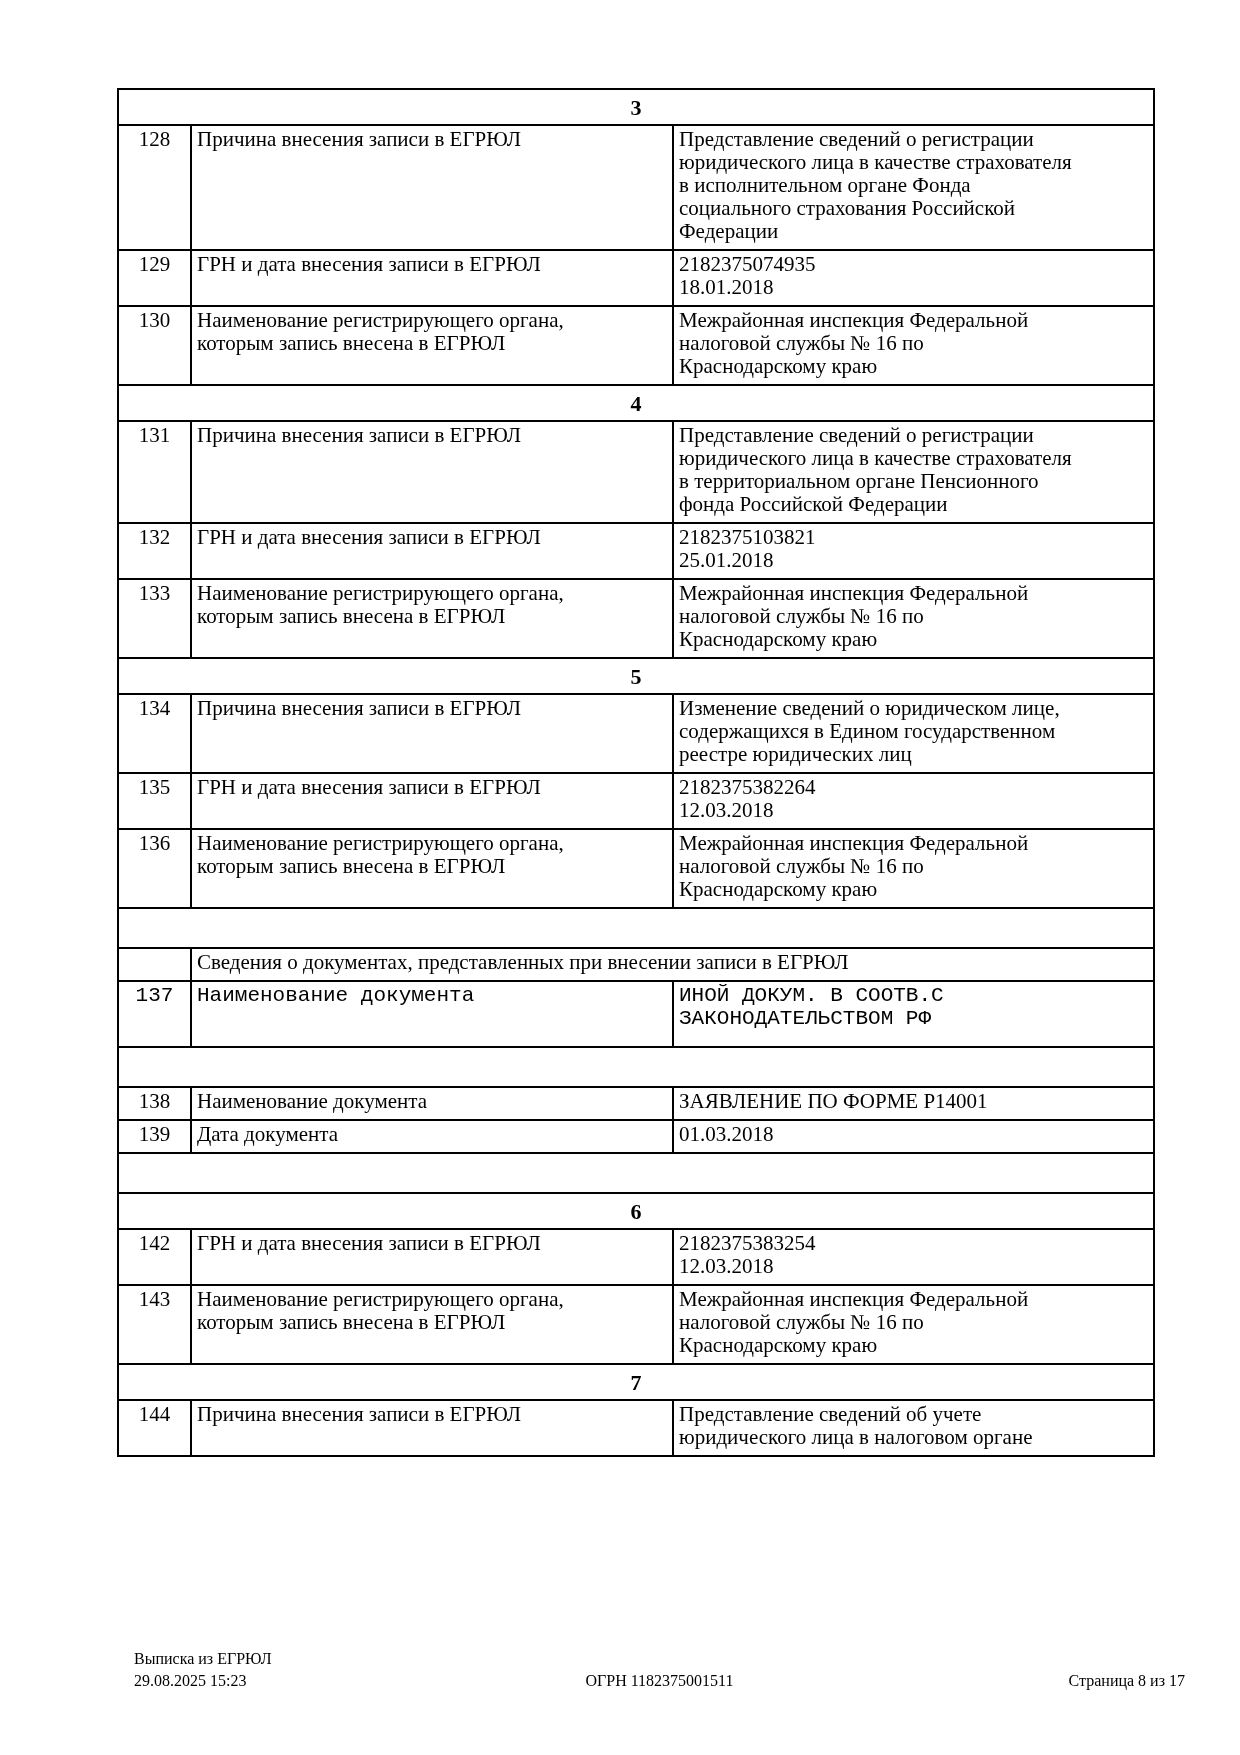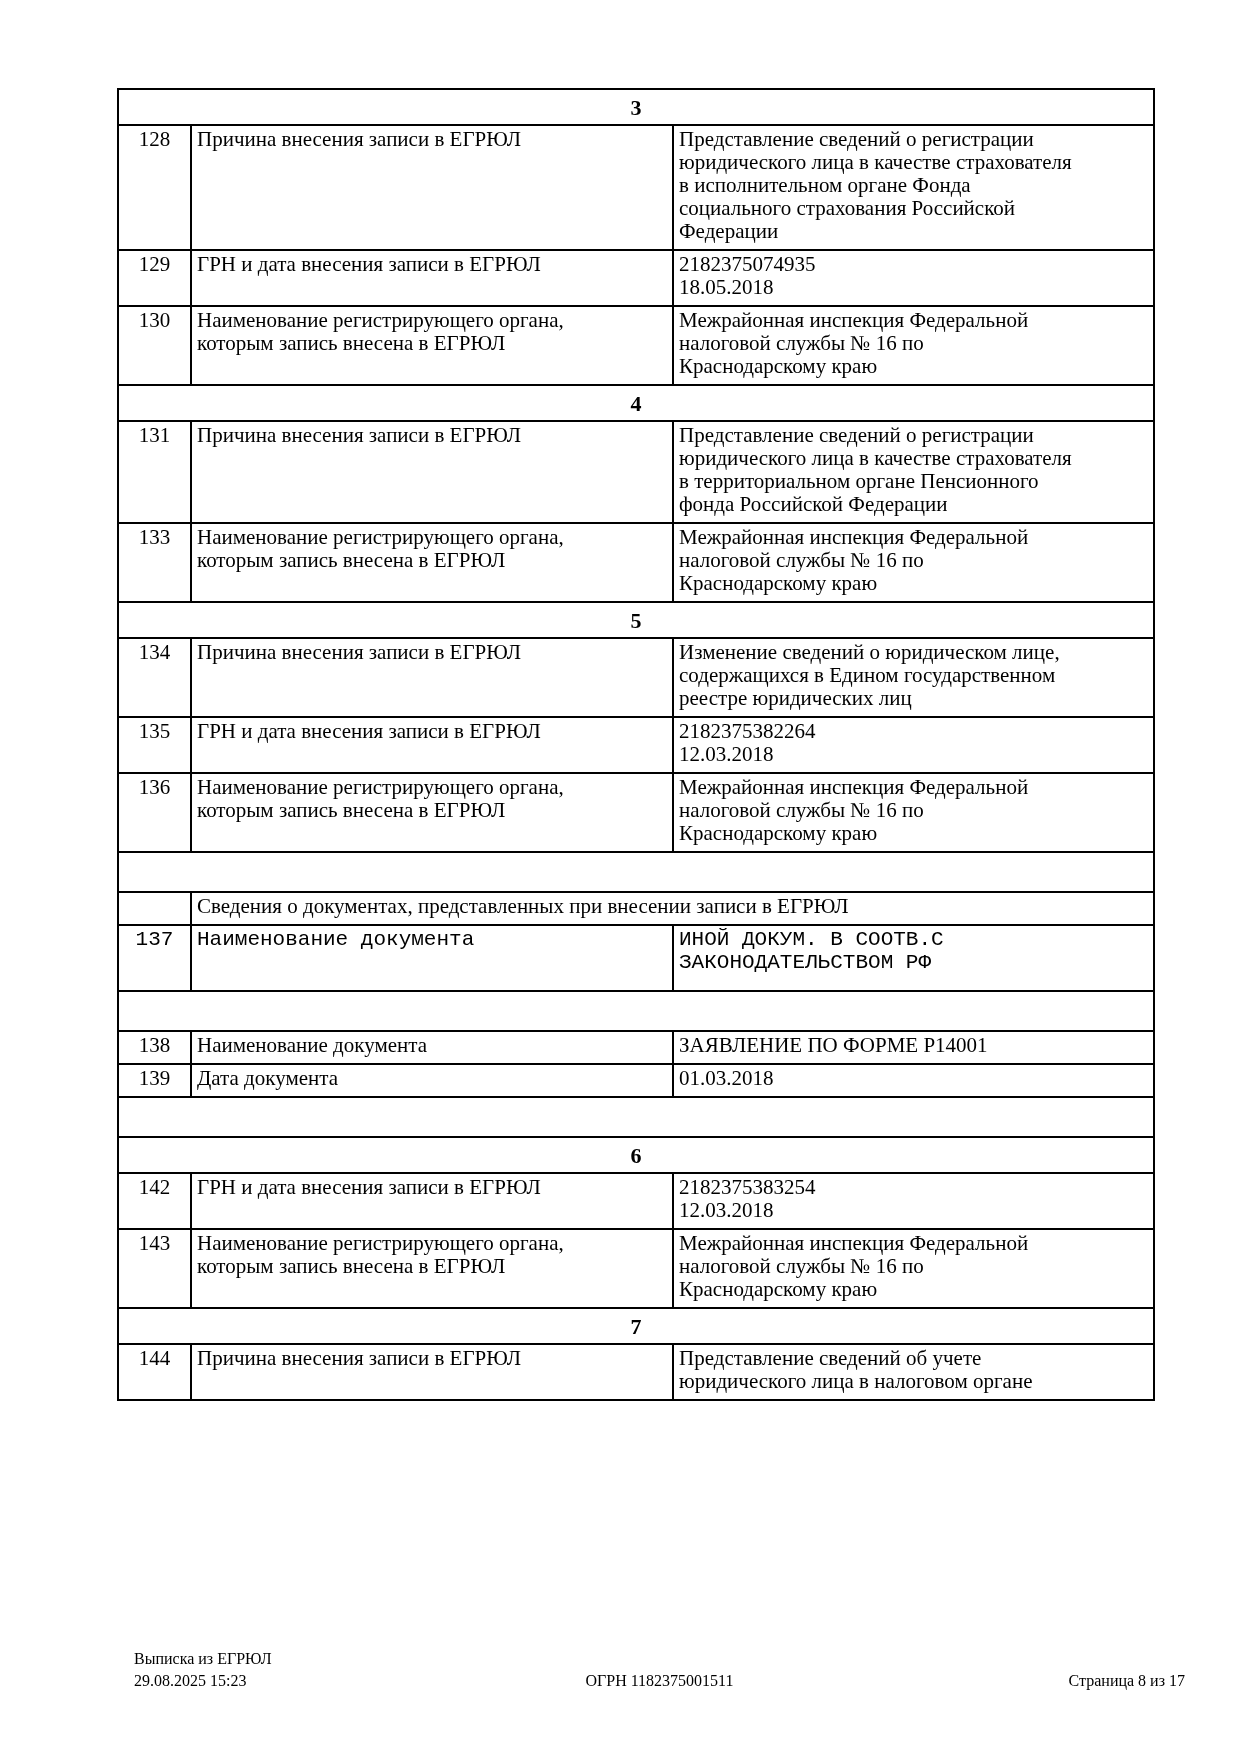--- a/index.html
+++ b/index.html
@@ -98,40 +98,46 @@
           <td class="value-cell">Представление сведений о регистрации
 юридического лица в качестве страхователя
 в исполнительном органе Фонда
 социального страхования Российской
 Федерации</td>
         </tr>
         <tr class="data-row">
           <td class="num-cell">129</td>
           <td class="field-cell">ГРН и дата внесения записи в ЕГРЮЛ</td>
           <td class="value-cell">2182375074935
-18.05.2018</td>
+18.01.2018</td>
         </tr>
         <tr class="data-row">
           <td class="num-cell">130</td>
           <td class="field-cell">Наименование регистрирующего органа,
 которым запись внесена в ЕГРЮЛ</td>
           <td class="value-cell">Межрайонная инспекция Федеральной
 налоговой службы № 16 по
 Краснодарскому краю</td>
         </tr>
         <tr class="section-row">
           <td colspan="3">4</td>
         </tr>
         <tr class="data-row">
           <td class="num-cell">131</td>
           <td class="field-cell">Причина внесения записи в ЕГРЮЛ</td>
           <td class="value-cell">Представление сведений о регистрации
 юридического лица в качестве страхователя
 в территориальном органе Пенсионного
 фонда Российской Федерации</td>
+        </tr>
+        <tr class="data-row">
+          <td class="num-cell">132</td>
+          <td class="field-cell">ГРН и дата внесения записи в ЕГРЮЛ</td>
+          <td class="value-cell">2182375103821
+25.01.2018</td>
         </tr>
         <tr class="data-row">
           <td class="num-cell">133</td>
           <td class="field-cell">Наименование регистрирующего органа,
 которым запись внесена в ЕГРЮЛ</td>
           <td class="value-cell">Межрайонная инспекция Федеральной
 налоговой службы № 16 по
 Краснодарскому краю</td>
         </tr>
         <tr class="section-row">

